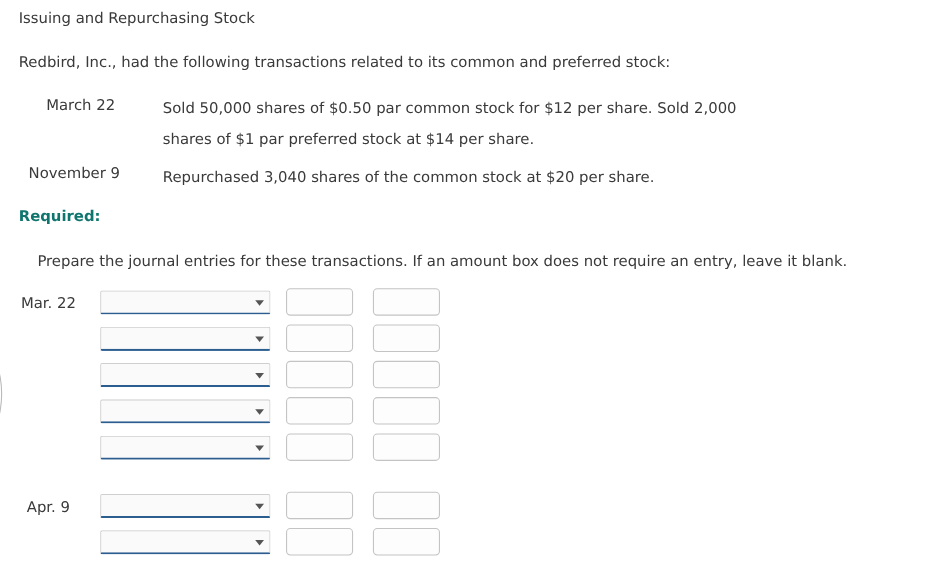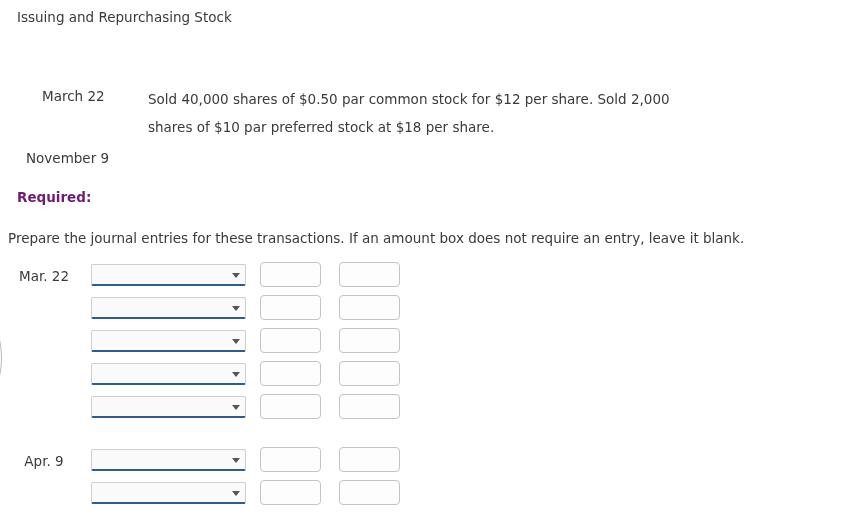--- a/index.html
+++ b/index.html
@@ -61,26 +61,26 @@
     color: #3a3a3a;
     line-height: 1.75;
   }
 
   .required {
     position: absolute;
     left: 17px;
     top: 189px;
     font-size: 13.5px;
     font-weight: bold;
-    color: #701a75;
+    color: #0f766e;
   }
 
   .instruction {
     position: absolute;
-    left: 8px;
+    left: 34px;
     top: 230px;
     font-size: 13.5px;
     color: #3a3a3a;
     white-space: nowrap;
     text-align: center;
   }
 
   .row-label {
     position: absolute;
     width: 72px;
@@ -129,26 +129,28 @@
 </style>
 </head>
 <body>
 
 <div class="page">
 
   <div class="left-arc"></div>
 
   <div class="title">Issuing and Repurchasing Stock</div>
 
+  <div class="intro">Redbird, Inc., had the following transactions related to its common and preferred stock:</div>
 
   <div class="txn-date" style="left:26px; top:88px;margin-left:16px;">March 22</div>
-  <div class="txn-body" style="left:148px; top:88px;">Sold 40,000 shares of $0.50 par common stock for $12 per share. Sold 2,000</div>
-  <div class="txn-body" style="left:148px; top:116px;">shares of $10 par preferred stock at $18 per share.</div>
+  <div class="txn-body" style="left:148px; top:88px;">Sold 50,000 shares of $0.50 par common stock for $12 per share. Sold 2,000</div>
+  <div class="txn-body" style="left:148px; top:116px;">shares of $1 par preferred stock at $14 per share.</div>
 
   <div class="txn-date" style="left:26px; top:150px;">November 9</div>
+  <div class="txn-body" style="left:148px; top:150px;">Repurchased 3,040 shares of the common stock at $20 per share.</div>
 
   <div class="required">Required:</div>
 
   <div class="instruction">Prepare the journal entries for these transactions. If an amount box does not require an entry, leave it blank.</div>
 
   <div class="row-label" style="left:8px; top:268px;">Mar. 22</div>
 
   <div class="acct-select" style="left:91px; top:264px;">
     <span class="caret"></span>
     <span class="sr-hidden"></span>

